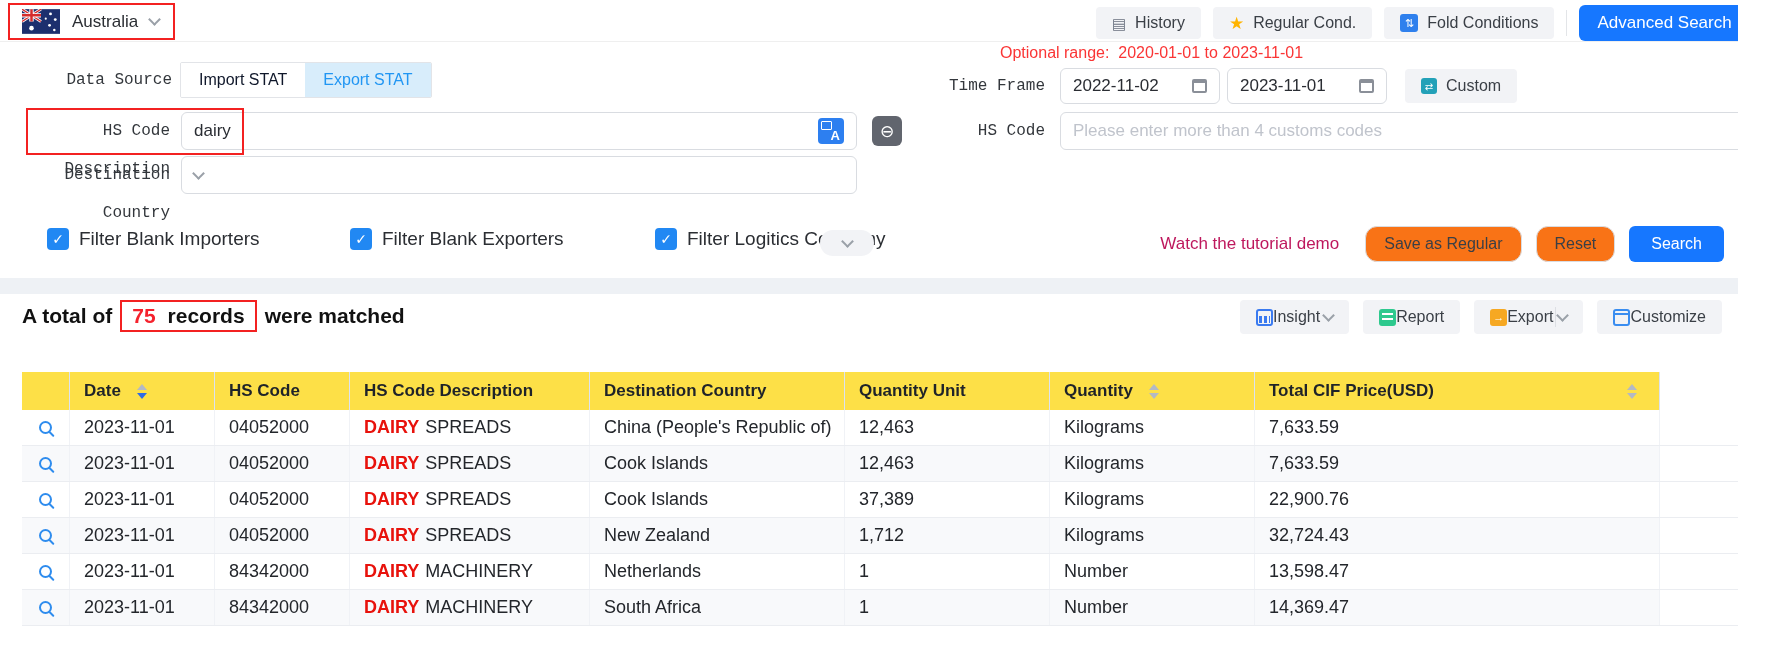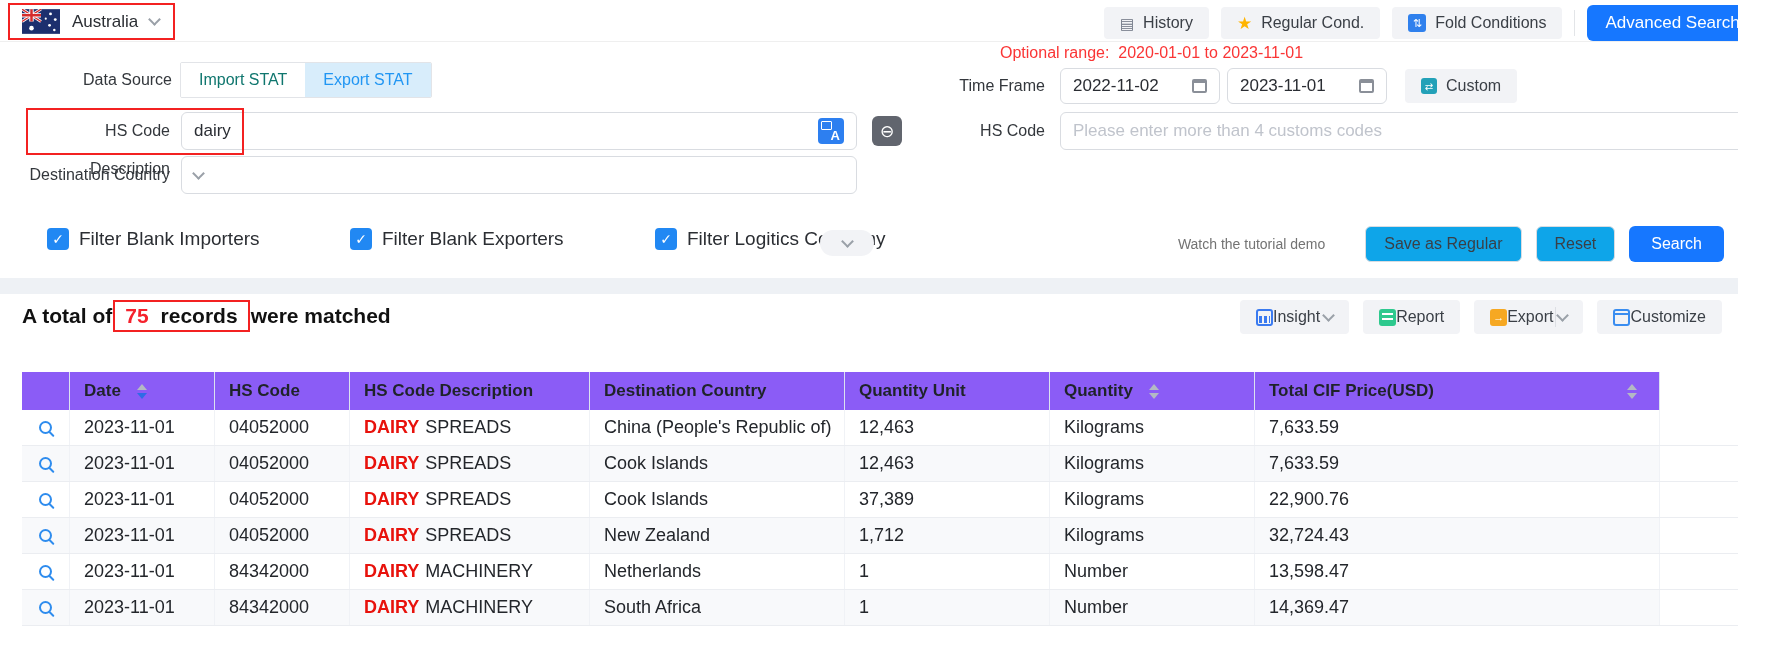--- a/index.html
+++ b/index.html
@@ -15,28 +15,28 @@
   .chev { width:9px; height:9px; border-right:2px solid #9aa0a8; border-bottom:2px solid #9aa0a8;
           transform:rotate(45deg); margin-top:-4px; display:inline-block; }
   .tb-right { position:absolute; right:10px; top:5px; display:flex; align-items:center; gap:12px; }
   .gbtn { display:flex; align-items:center; gap:9px; height:32px; padding:0 16px; background:#f2f3f6;
           border:none; border-radius:4px; font-size:16px; color:#3a3f46; cursor:pointer; font-family:inherit; }
   .ic-history { color:#6b7280; font-size:15px; line-height:1; }
   .ic-star { color:#ffb400; font-size:17px; line-height:1; }
   .ic-fold { width:18px; height:18px; background:#2f80ed; border-radius:3px; color:#fff; font-size:11px;
              display:flex; align-items:center; justify-content:center; }
   .vdiv { width:1px; height:26px; background:#e3e5e8; }
-  .btn-primary { display:flex; align-items:center; height:36px; padding:0 18px; background:#1677ff;
+  .btn-primary { display:flex; align-items:center; gap:8px; height:36px; padding:0 18px; background:#1677ff;
                  color:#fff; border:none; border-radius:6px; font-size:17px; cursor:pointer; font-family:inherit; }
   .arrow { font-size:19px; line-height:1; margin-top:-2px; }
 
   
-  .flabel { position:absolute; font-size:16px; color:#33373c; text-align:right; }
+  .flabel { position:absolute; font-size:16px; color:#33373c; text-align:right;font-family:Liberation Mono, monospace; }
   .tabs { position:absolute; left:180px; top:62px; display:flex; height:36px; border:1px solid #e2e4e8; border-radius:2px; overflow:hidden; cursor:pointer; }
-  .tab { display:flex; align-items:center; padding:0 18px; font-size:16px; background:#fff; color:#0f766e; }
+  .tab { display:flex; align-items:center; padding:0 18px; font-size:16px; background:#fff; color:#0f172a; }
   .tab.active { background:#d8edfb; color:#2196f3; }
   .optrange { position:absolute; left:1000px; top:44px; width:450px; text-align:left; font-size:16px; color:#fa3535; white-space:nowrap; }
   .inp { position:absolute; display:flex; align-items:center; gap:8px; background:#fff; border:1px solid #d9dce1;
          border-radius:6px; padding:0 12px; font-size:17px; color:#2a2d33; cursor:text; }
   .inp input { border:none; outline:none; flex:1; font-size:17px; color:#2a2d33; font-family:inherit; background:transparent; min-width:0; }
   .inp input::placeholder { color:#c0c4cc; }
   .placeholder { color:#c0c4cc; flex:1; font-size:17px; white-space:nowrap; overflow:hidden; }
   .cal { width:15px; height:14px; border:2px solid #8a8f98; border-radius:2px; border-top-width:4px; flex:none; }
   .ic-translate { width:26px; height:26px; background:#2d7ff0; border-radius:4px; flex:none; position:relative;
                   color:#fff; font-size:13px; font-weight:bold; display:flex; align-items:flex-end; justify-content:flex-end; padding:1px 4px; }
@@ -46,30 +46,30 @@
   .ic-custom { width:16px; height:16px; background:#23a1b8; border-radius:3px; color:#fff; font-size:10px;
                display:flex; align-items:center; justify-content:center; flex:none; }
   .annot { position:absolute; border:2px solid #f32121; pointer-events:none; }
   .cbrow-item { position:absolute; top:228px; display:flex; align-items:center; gap:10px; cursor:pointer; }
   .cbox { width:22px; height:22px; background:#2188f3; border-radius:4px; color:#fff; font-size:14px; font-weight:bold;
           display:flex; align-items:center; justify-content:center; flex:none; }
   .cblabel { font-size:19px; color:#2b2e33; }
   .pill { position:absolute; left:820px; top:230px; width:54px; height:26px; background:#f2f3f6; border-radius:13px;
           display:flex; align-items:center; justify-content:center; cursor:pointer; }
   .actions { position:absolute; right:14px; top:226px; display:flex; align-items:center; gap:14px; }
-  .link { color:#737373; font-size:14px; cursor:pointer; margin-right:26px; }
-  .wbtn { height:36px; padding:0 18px; background:#0ea5e9; border:1px solid #d9dce1; border-radius:6px;
+  .link { color:#be185d; font-size:17px; cursor:pointer; margin-right:12px; }
+  .wbtn { height:36px; padding:0 18px; background:#f97316; border:1px solid #d9dce1; border-radius:12px;
           font-size:16px; color:#3a3f46; cursor:pointer; font-family:inherit; }
   .sbtn { height:36px; padding:0 22px; background:#1677ff; border:none; border-radius:6px; font-size:16px;
           color:#fff; cursor:pointer; font-family:inherit; }
 
   .band { position:absolute; left:0; top:278px; width:1774px; height:16px; background:#eef1f5; }
 
   
-  .summary { position:absolute; left:22px; top:300px; display:flex; align-items:center; gap:1px;
+  .summary { position:absolute; left:22px; top:300px; display:flex; align-items:center; gap:8px;
              font-size:21px; font-weight:bold; color:#111;justify-content:center; }
   .countbox { border:2px solid #f32121; padding:2px 10px; display:flex; gap:12px; align-items:center; }
   .countnum { color:#f5222d; }
   .toolbar { position:absolute; right:16px; top:300px; display:flex; align-items:center; gap:14px; }
   .tbtn { display:flex; align-items:center; height:34px; padding:0 16px; background:#f2f3f6;
           border:none; border-radius:4px; font-size:16px; color:#3a3f46; cursor:pointer; font-family:inherit; }
   .ic-insight { width:17px; height:17px; border:2px solid #3a7af0; border-radius:3px; position:relative; flex:none; }
   .ic-insight::after { content:''; position:absolute; left:1px; right:1px; bottom:1px; height:7px;
     background:linear-gradient(90deg,#3a7af0 0 3px,transparent 3px 5px,#3a7af0 5px 8px,transparent 8px 10px,#3a7af0 10px 13px); }
   .ic-report { width:17px; height:17px; background:#2ec98e; border-radius:3px; position:relative; flex:none; }
@@ -78,21 +78,21 @@
   .ic-export { width:17px; height:17px; background:#f6a822; border-radius:3px; color:#fff; font-size:11px;
                display:flex; align-items:center; justify-content:center; flex:none; }
   .ic-customize { width:17px; height:17px; border:2px solid #3a8df0; border-radius:3px; position:relative; flex:none; }
   .ic-customize::after { content:''; position:absolute; left:0; right:0; top:2px; height:2px; background:#3a8df0; }
   .tdiv { width:1px; height:20px; background:#dddfe4; margin:0 2px; }
 
   
   .table { position:absolute; left:22px; top:372px; width:1731px; font-size:18px; }
   .grid-cols { display:grid; grid-template-columns:48px 145px 135px 240px 255px 205px 205px 405px 93px; }
   .thead { height:38px; }
-  .th { background:#8b5cf6; display:flex; align-items:center; padding-left:14px; font-weight:bold; font-size:17px;
+  .th { background:#fde047; display:flex; align-items:center; padding-left:14px; font-weight:bold; font-size:17px;
         color:#1f2329; border-right:1px solid #dbe2f0; white-space:nowrap; }
   .th.c0 { padding-left:0; }
   .th.fixedcol { background:#fff; border-right:none; }
   .th.spread { justify-content:space-between; padding-right:22px; }
   .sort { display:inline-flex; flex-direction:column; gap:3px; margin-left:16px; }
   .sort i { width:0; height:0; border-left:5px solid transparent; border-right:5px solid transparent; display:block; }
   .sort .up { border-bottom:6px solid #b3b9c4; }
   .sort .down { border-top:6px solid #b3b9c4; }
   .sort .down.on { border-top-color:#2e6be6; }
   .trow { height:36px; background:#fff; border-bottom:1px solid #ebedf1; }

